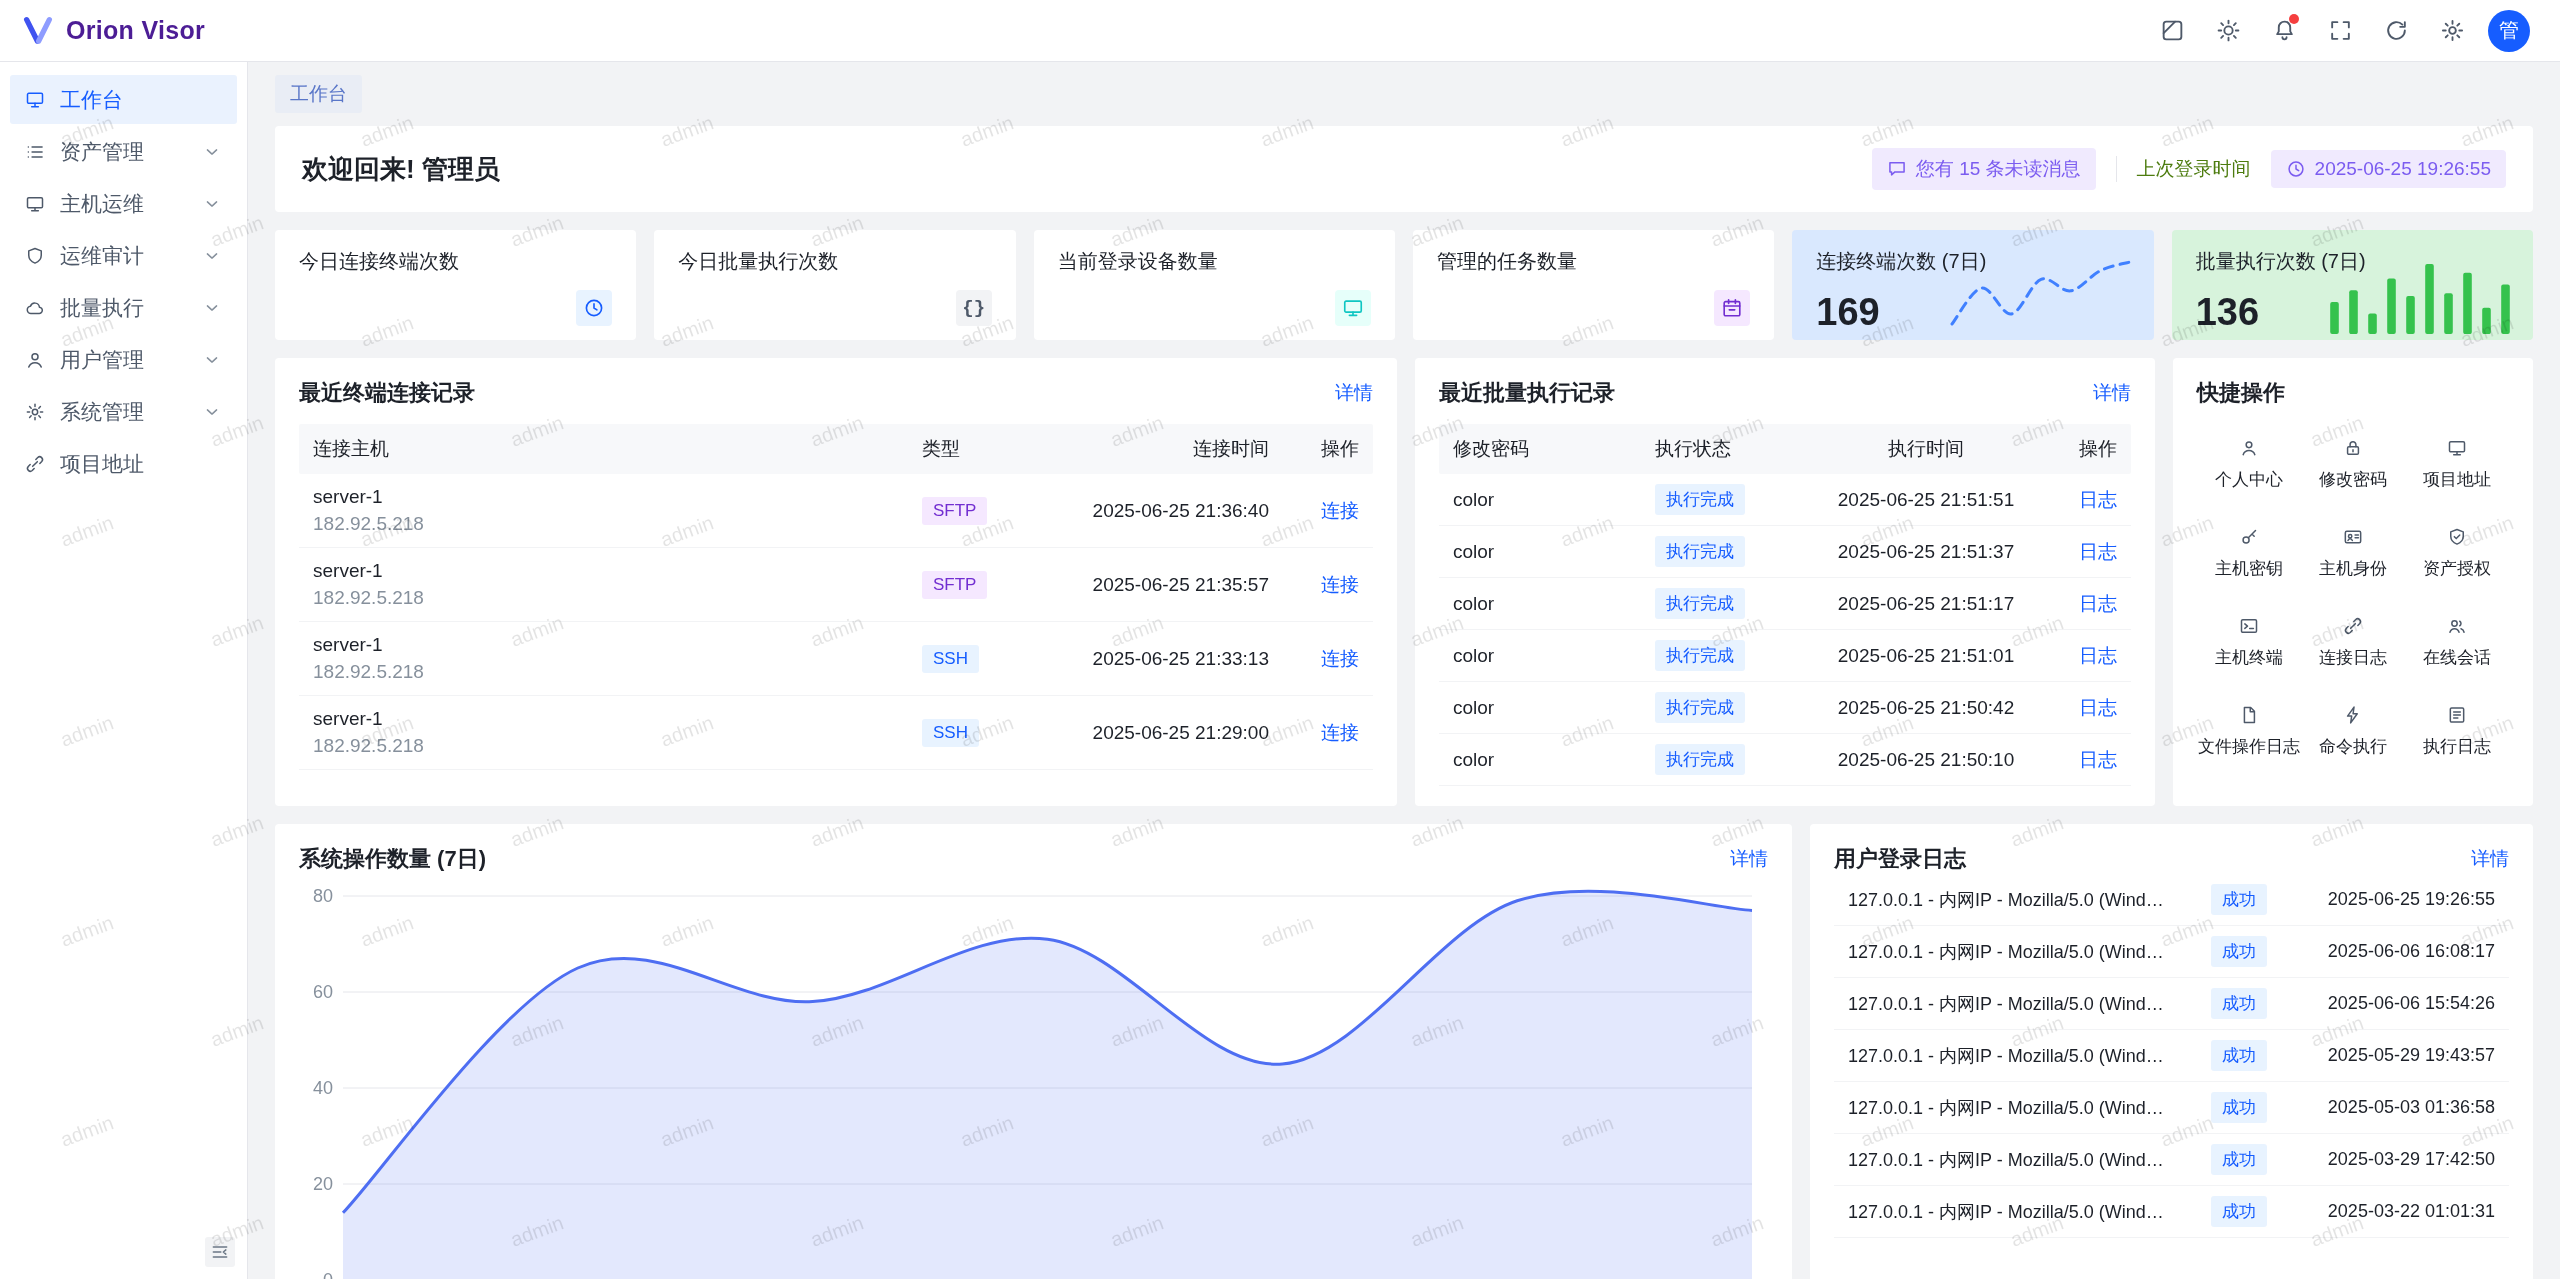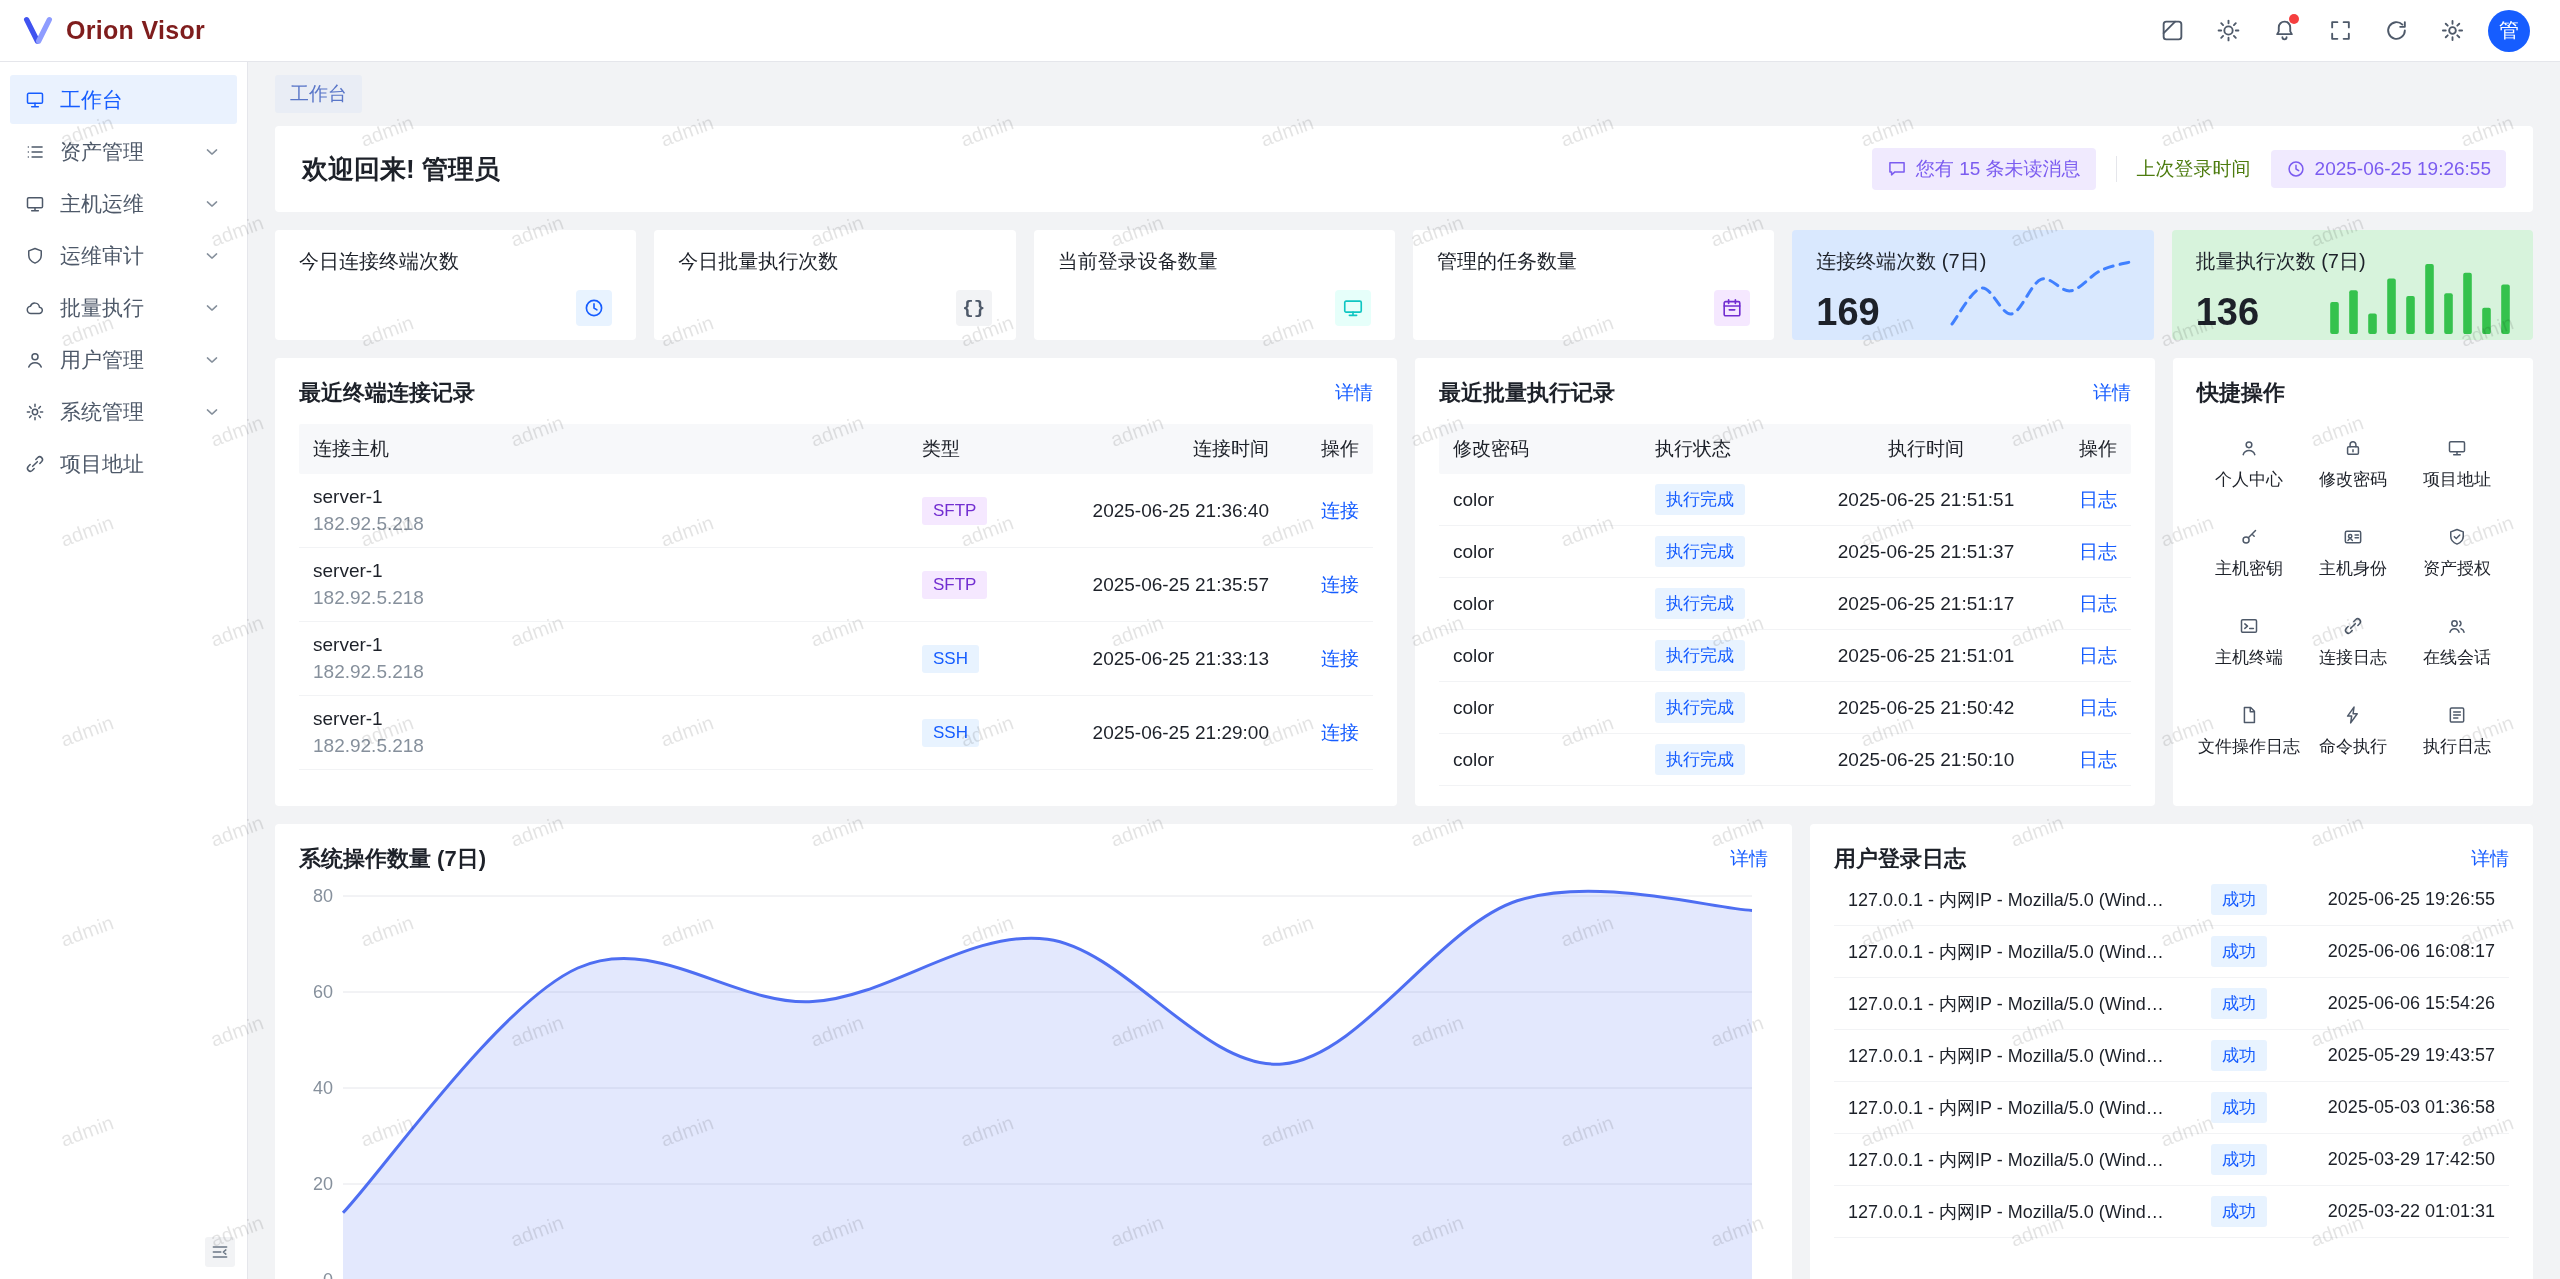--- a/index.html
+++ b/index.html
@@ -8,21 +8,21 @@
     font-family:"Liberation Sans","DejaVu Sans",sans-serif;
     background:#f2f3f5; color:#1d2129; position:relative;
   }
   .app { width:100%; height:100%; display:flex; flex-direction:column; }
 
   
   .topbar { height:62px; background:#fff; border-bottom:1px solid #e5e6eb;
     display:flex; align-items:center; justify-content:space-between; padding:0 30px 0 22px; flex-shrink:0; }
   .logo-wrap { display:flex; align-items:center; gap:12px; }
   .logo-wrap svg { width:32px; height:30px; }
-  .logo-title { font-size:25px; font-weight:600; color:#7f1d1d; letter-spacing:.3px; }
+  .logo-title { font-size:25px; font-weight:600; color:#4c1d95; letter-spacing:.3px; }
   .topbar-right { display:flex; align-items:center; gap:16px; }
   .hicon { width:40px; height:40px; border:none; background:transparent; color:#4e5969;
     display:flex; align-items:center; justify-content:center; border-radius:50%; cursor:pointer; position:relative; }
   .hicon svg { width:25px; height:25px; }
   .reddot { position:absolute; top:3px; right:5px; width:10px; height:10px; background:#f53f3f; border-radius:50%; }
   .avatar { width:42px; height:42px; border-radius:50%; background:#165dff; color:#fff;
     font-size:20px; display:flex; align-items:center; justify-content:center; cursor:pointer; flex-shrink:0; }
 
   
   .bodyrow { flex:1; display:flex; min-height:0; }

